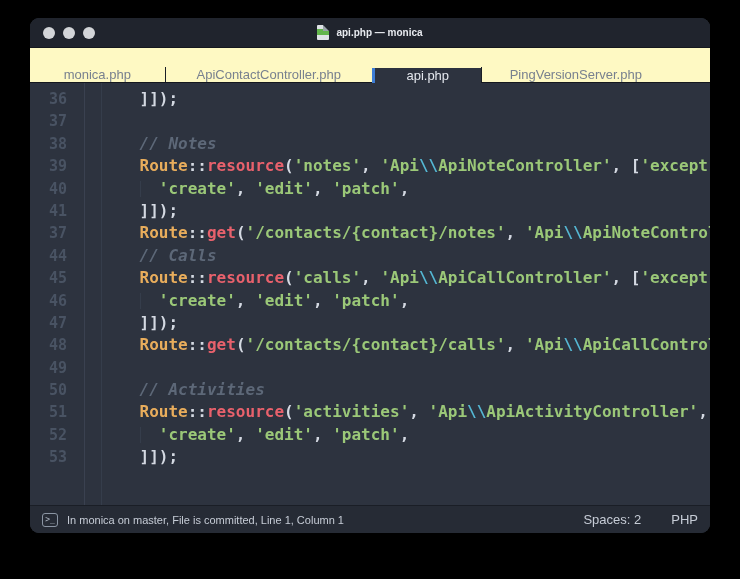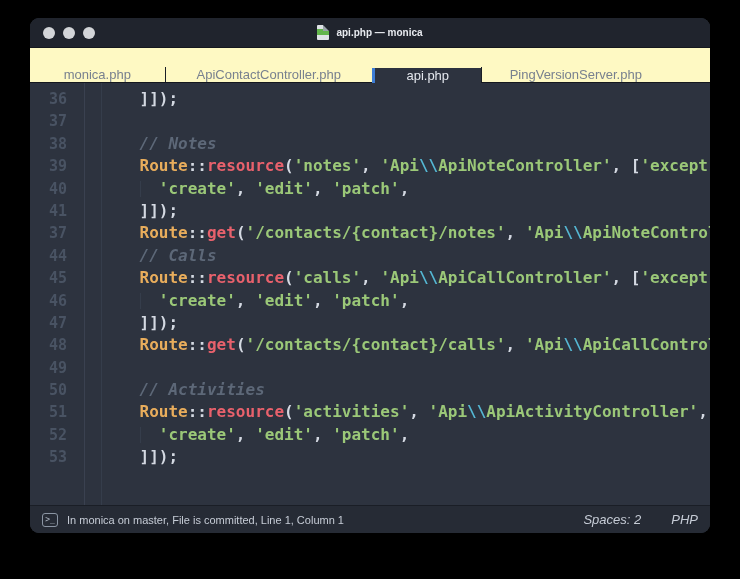--- a/index.html
+++ b/index.html
@@ -56,21 +56,21 @@
 
   
   .statusbar { position:absolute; left:0; right:0; bottom:0; height:28px;
                background:#262b35; border-top:1px solid #1a1e26;
                display:flex; align-items:center; padding:0 12px; }
   .term-icon { display:inline-flex; align-items:center; justify-content:center;
                width:16px; height:14px; border:1px solid #8b95a3; border-radius:3px;
                font-family:"DejaVu Sans Mono", monospace; font-size:8px; line-height:1;
                color:#aeb6c2; margin-right:9px; }
   .status-left { font-size:11px; color:#c6ccd6; }
-  .status-right { margin-left:auto; display:flex; gap:30px; font-size:13px; color:#c6ccd6;font-style:italic; }
+  .status-right { margin-left:auto; display:flex; gap:30px; font-size:13px; color:#c6ccd6; }
 </style>
 </head>
 <body>
 
 <div class="window">
 
   <div class="titlebar">
     <div class="lights">
       <div class="light"></div>
       <div class="light"></div>

